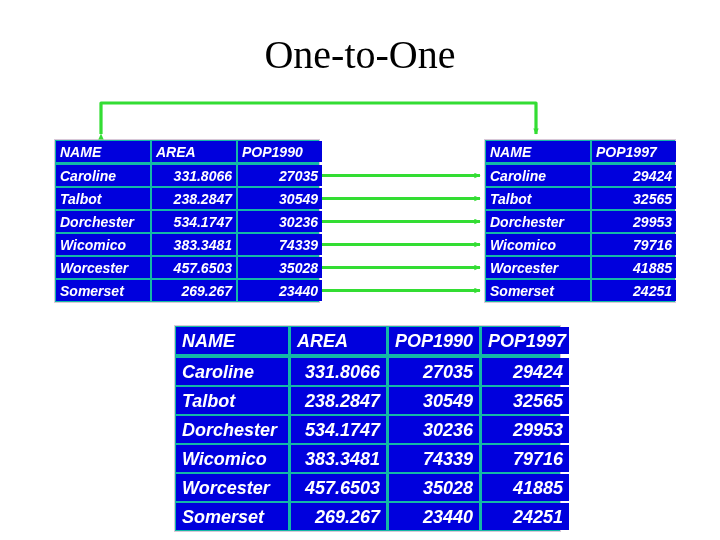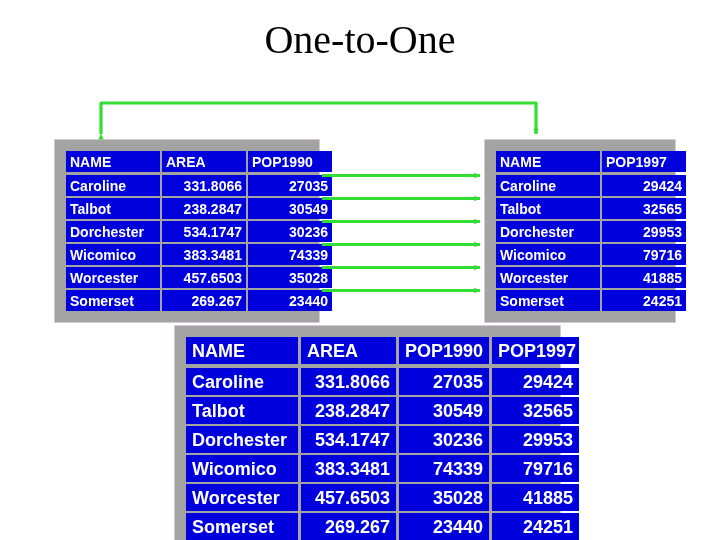--- a/index.html
+++ b/index.html
@@ -20,38 +20,39 @@
     left: 0; top: 0;
     width: 720px;
     height: 540px;
     background: #ffffff;
   }
 
   
   #title {
     position: absolute;
     left: 0;
-    top: 17px;
+    top: 32px;
     width: 720px;
     text-align: center;
     font-family: "Liberation Serif", "DejaVu Serif", serif;
     font-size: 40px;
     line-height: 46px;
     color: #000000;
     letter-spacing: 0px;
     white-space: nowrap;
   }
 
   
   .gtable {
     position: absolute;
     border: 1px solid #d9c8d8;
-    background: #a3a3a3;
+    background: #14b8a6;
     box-sizing: border-box;
-    padding: 11px;
+    padding: 1px;
+    font-style: italic;
   }
   .grow {
     display: flex;
     width: 100%;
     box-sizing: border-box;
   }
   .gcell {
     background: #0000dd;
     color: #ffffff;
     font-weight: bold;

